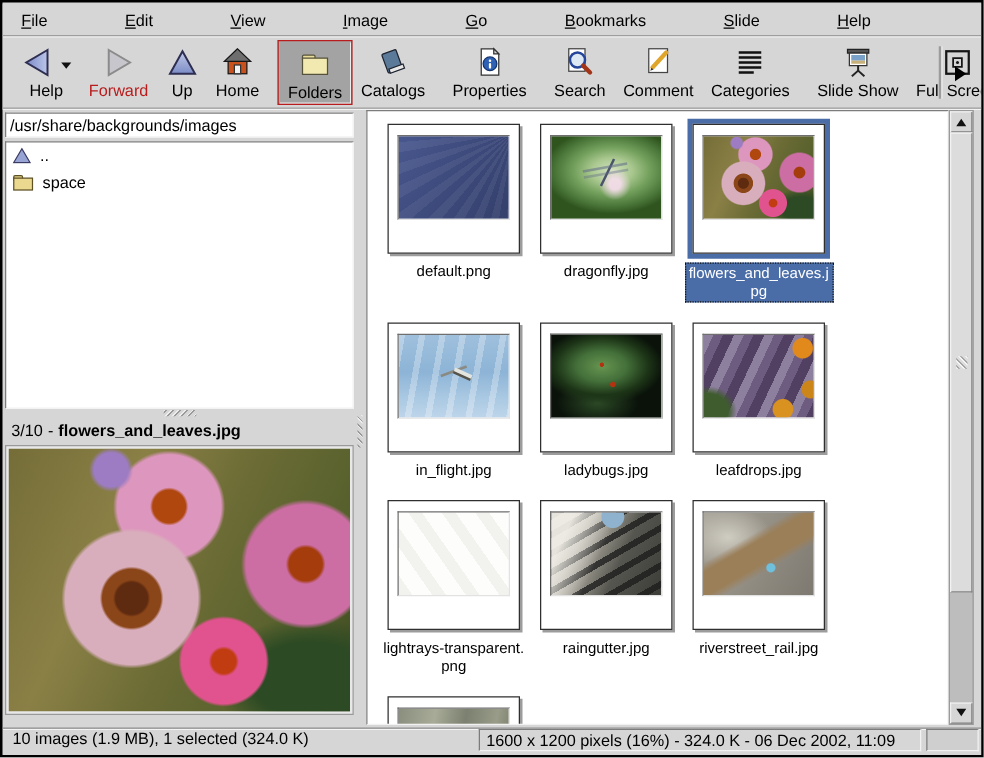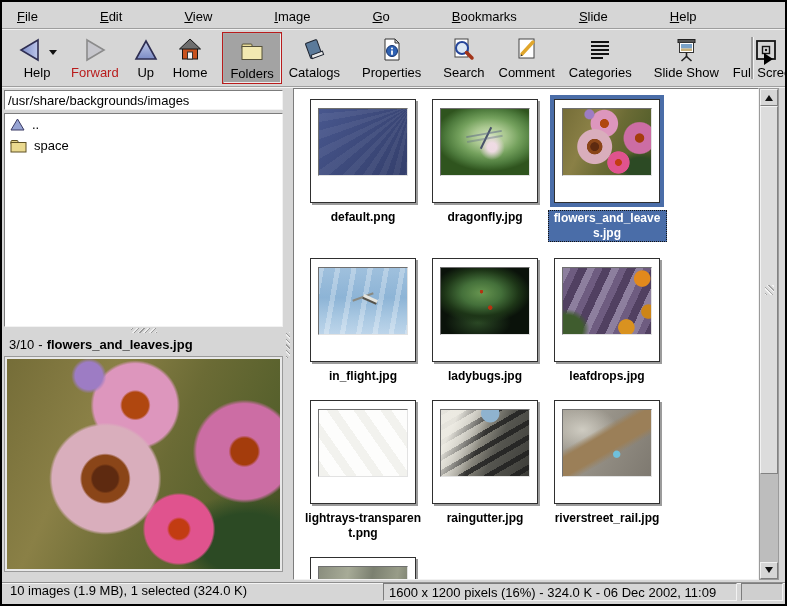--- a/index.html
+++ b/index.html
@@ -46,21 +46,21 @@
   .h-grip { height:5px; width:26px; margin:1px auto 0 auto;
             background:repeating-linear-gradient(135deg,#ededed 0 1px,#9a9a9a 1px 2px,var(--bg) 2px 4px); }
   .browse-status { height:22px; display:flex; align-items:center; padding-left:5px; gap:4px; }
   .preview { flex:1; margin-top:1px; border:1px solid #9a9a9a; background:#e8e8e8; padding:2px; }
   .preview-art { width:100%; height:100%; }
 
   .splitter { width:6px; flex:none; position:relative; }
   .splitter::after { content:""; position:absolute; top:245px; left:1px; width:4px; height:26px;
             background:repeating-linear-gradient(45deg,#ededed 0 1px,#9a9a9a 1px 2px,var(--bg) 2px 4px); }
 
-  .view-area { flex:1; display:flex; padding:1px 6px 2px 2px; min-width:0;font-weight:bold; }
+  .view-area { flex:1; display:flex; padding:1px 6px 2px 2px; min-width:0; }
   .icon-view { flex:1; overflow:hidden; }
   .grid { display:flex; flex-wrap:wrap; align-content:flex-start; padding:10px 0 0 8px; }
   .cell { width:122px; margin-bottom:16px; display:flex; flex-direction:column; align-items:center; }
   .card { width:106px; height:104px; flex:none; background:#fff; border:1px solid #2f2f2f;
           box-shadow:2px 2px 0 #9c9c9c; display:flex; justify-content:center; padding-top:8px; }
   .cell.selected .card { box-shadow:0 0 0 4px var(--sel); }
   .thumb-art { width:90px; height:68px; position:relative; overflow:hidden;
                border:1px solid; border-color:#6f6f6f #e2e2e2 #e2e2e2 #6f6f6f; }
   .thumb-label { margin-top:7px; font-size:12px; line-height:15px; max-width:119px;
                  text-align:center; word-break:break-all; padding:0 1px; }

